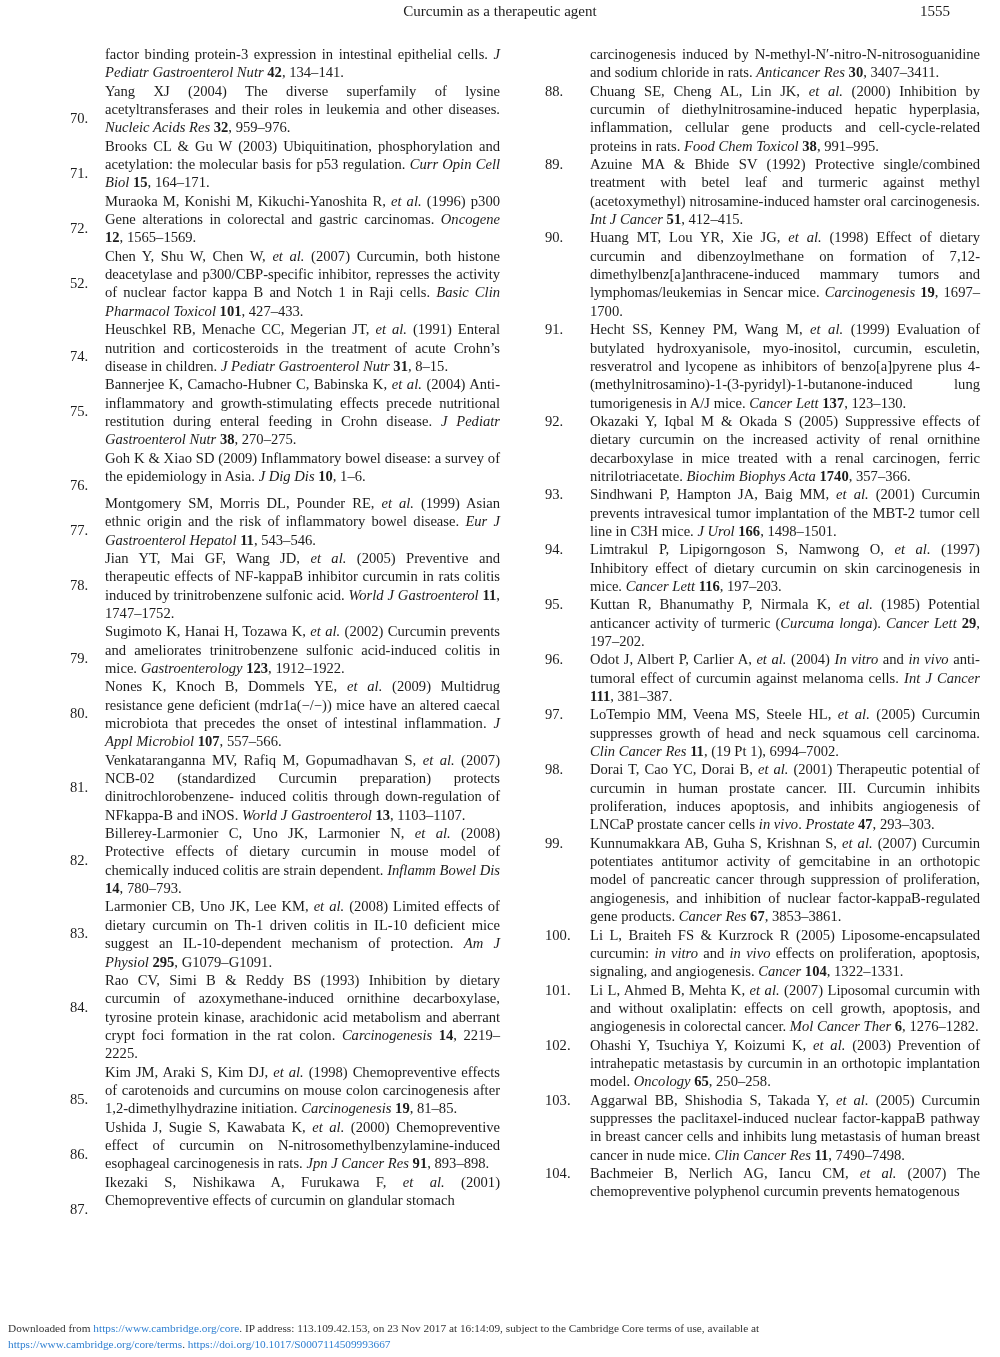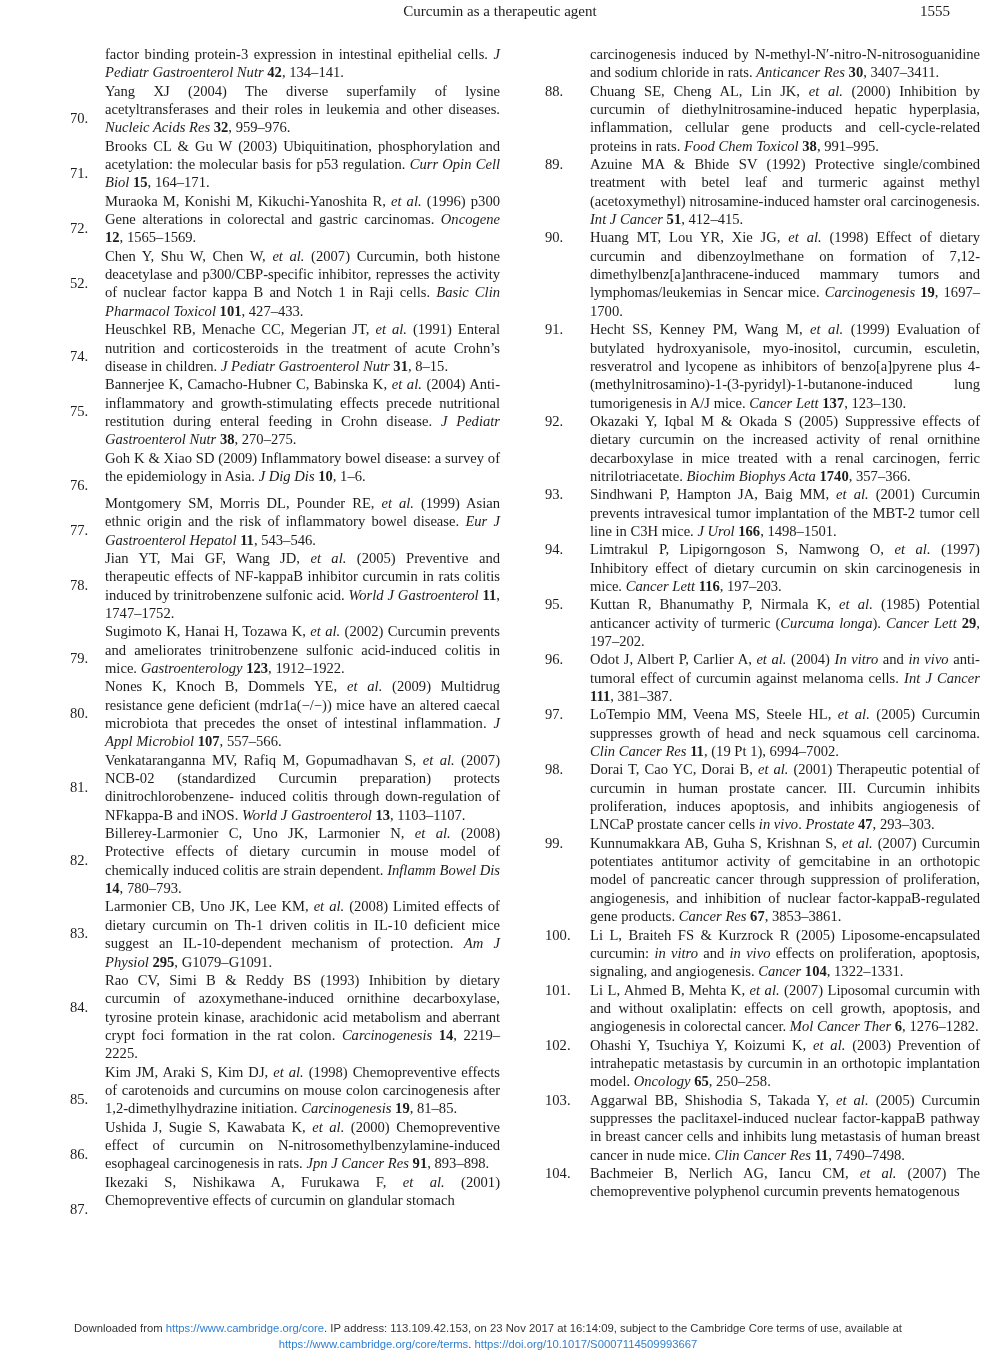--- a/index.html
+++ b/index.html
@@ -54,25 +54,24 @@
     text-align: justify;
     text-justify: inter-word;
   }
   .it { font-style: italic; }
   .bd { font-weight: bold; }
   .footer {
     position: absolute;
     left: 8px;
     bottom: 5px;
     width: 960px;
-    font-family: Liberation Sans, sans-serif;
+    font-family: Liberation Serif, serif;
     font-size: 11.3px;
     line-height: 16px;
     color: #333333;
-    text-align: center;
   }
   .footer a {
     color: #2e7fd1;
     text-decoration: none;
     cursor: pointer;
   }
 </style>
 </head>
 <body>
 

